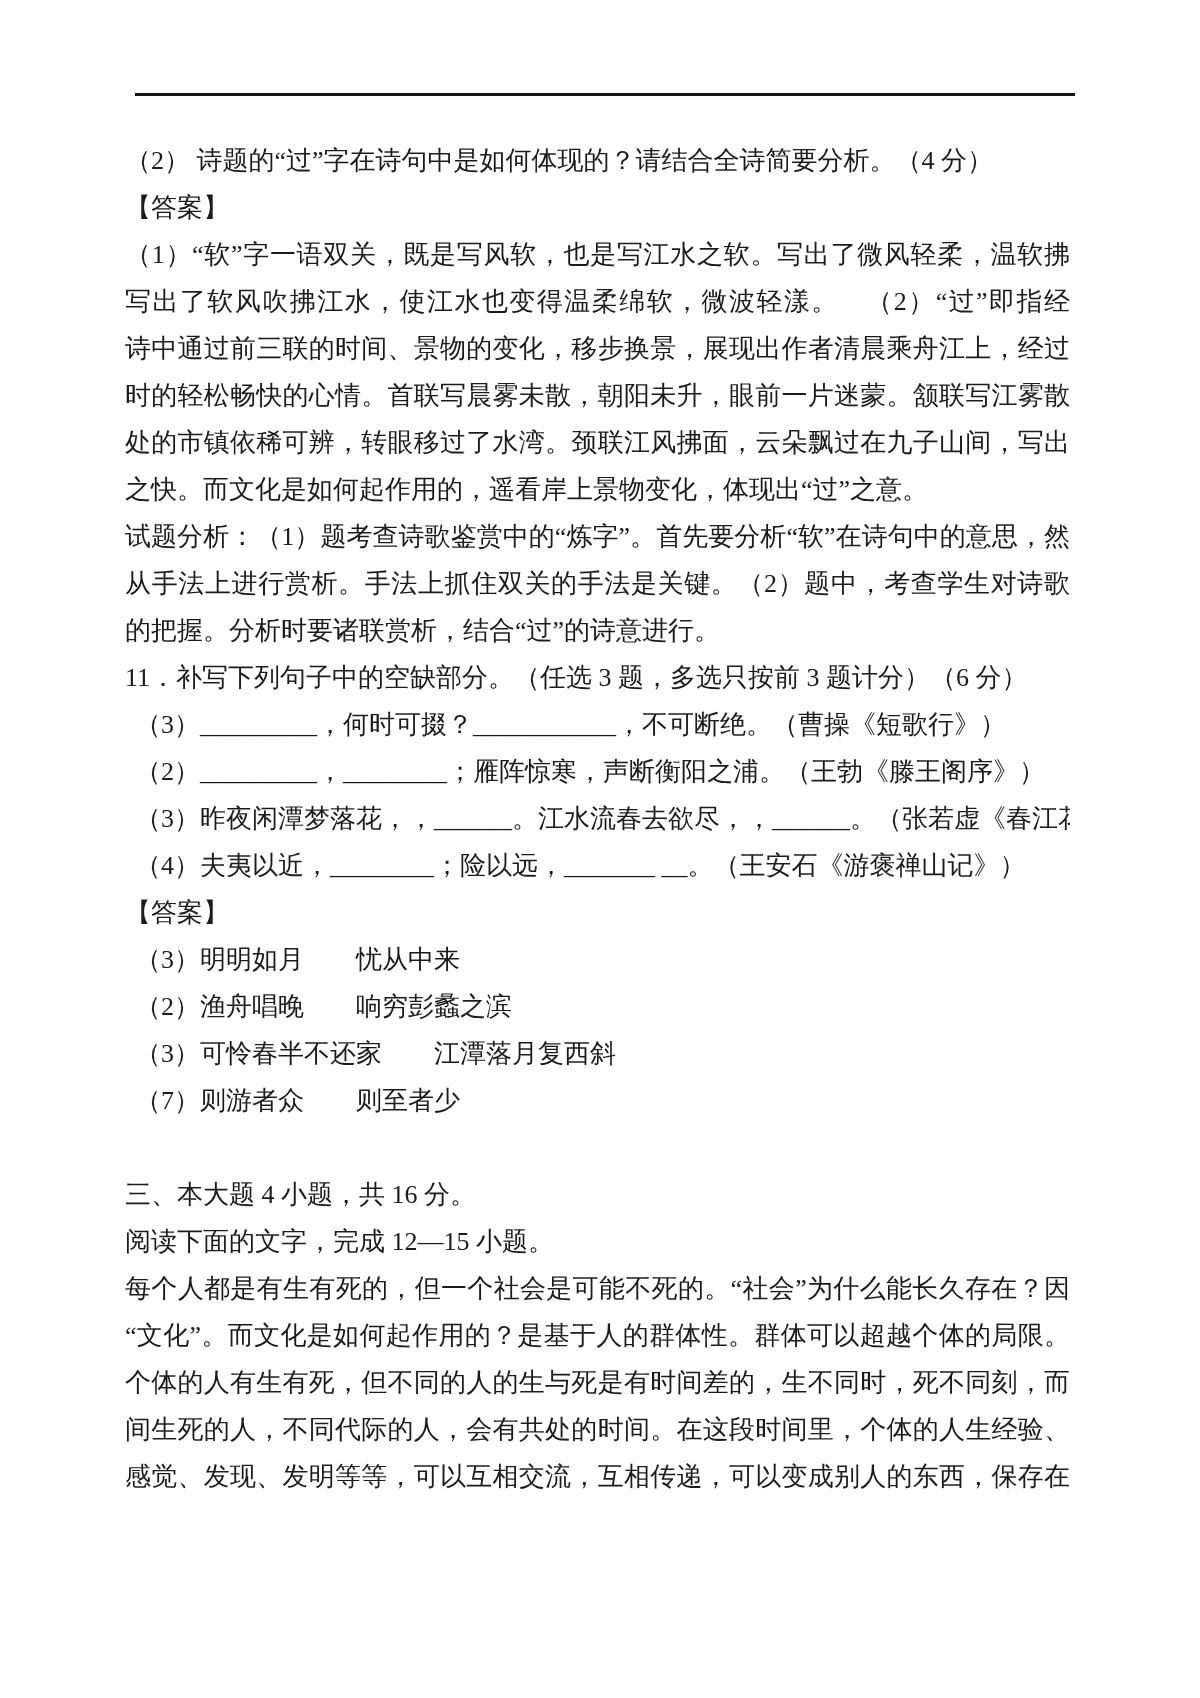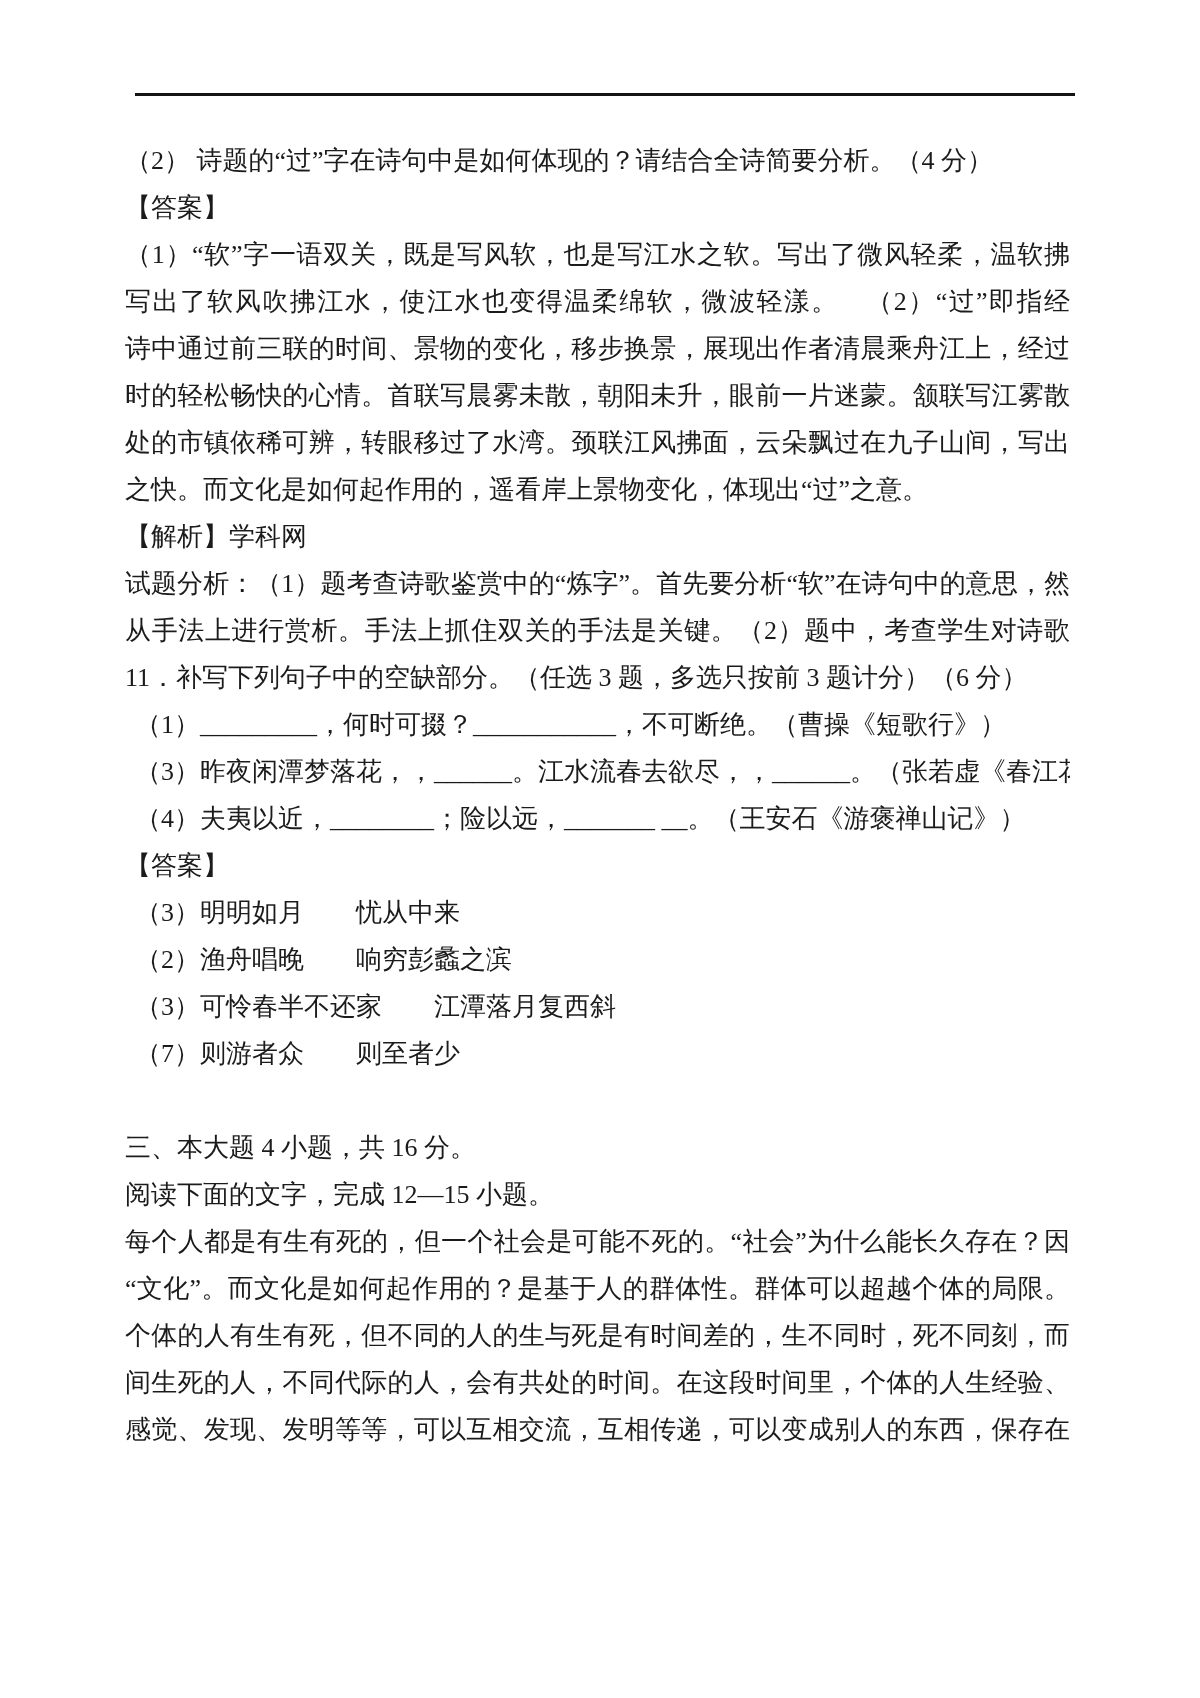--- a/index.html
+++ b/index.html
@@ -60,28 +60,29 @@
 
     <div class="ln">【答案】</div>
 
     <div class="ln just">（1）“软”字一语双关，既是写风软，也是写江水之软。写出了微风轻柔，温软拂面，也</div>
     <div class="ln just">写出了软风吹拂江水，使江水也变得温柔绵软，微波轻漾。　（2）“过”即指经过，路过。</div>
     <div class="ln just">诗中通过前三联的时间、景物的变化，移步换景，展现出作者清晨乘舟江上，经过大通驿</div>
     <div class="ln just">时的轻松畅快的心情。首联写晨雾未散，朝阳未升，眼前一片迷蒙。颔联写江雾散去，远</div>
     <div class="ln just">处的市镇依稀可辨，转眼移过了水湾。颈联江风拂面，云朵飘过在九子山间，写出了行舟</div>
     <div class="ln">之快。而文化是如何起作用的，遥看岸上景物变化，体现出“过”之意。</div>
 
-    <div class="ln">【解析】学科网</div>
 
     <div class="ln just">试题分析：（1）题考查诗歌鉴赏中的“炼字”。首先要分析“软”在诗句中的意思，然后</div>
     <div class="ln just">从手法上进行赏析。手法上抓住双关的手法是关键。（2）题中，考查学生对诗歌整体内容</div>
+    <div class="ln">的把握。分析时要诸联赏析，结合“过”的诗意进行。</div>
 
     <div class="ln">11．补写下列句子中的空缺部分。（任选 3 题，多选只按前 3 题计分）（6 分）</div>
 
-    <div class="ln indent">（1）_________，何时可掇？___________，不可断绝。（曹操《短歌行》）</div>
+    <div class="ln indent">（3）_________，何时可掇？___________，不可断绝。（曹操《短歌行》）</div>
+    <div class="ln indent">（2）_________，________；雁阵惊寒，声断衡阳之浦。（王勃《滕王阁序》）</div>
     <div class="ln indent">（3）昨夜闲潭梦落花，，______。江水流春去欲尽，，______。（张若虚《春江花月夜》）</div>
     <div class="ln indent">（4）夫夷以近，________；险以远，_______ __。（王安石《游褒禅山记》）</div>
 
     <div class="ln">【答案】</div>
 
     <div class="ln indent">（3）明明如月　　忧从中来</div>
     <div class="ln indent">（2）渔舟唱晚　　响穷彭蠡之滨</div>
     <div class="ln indent">（3）可怜春半不还家　　江潭落月复西斜</div>
     <div class="ln indent">（7）则游者众　　则至者少</div>
 

